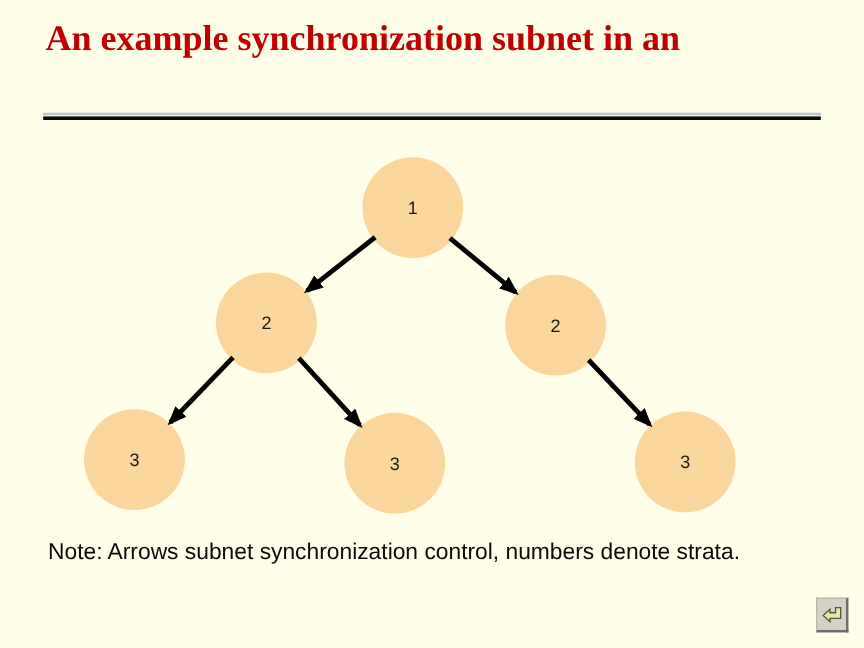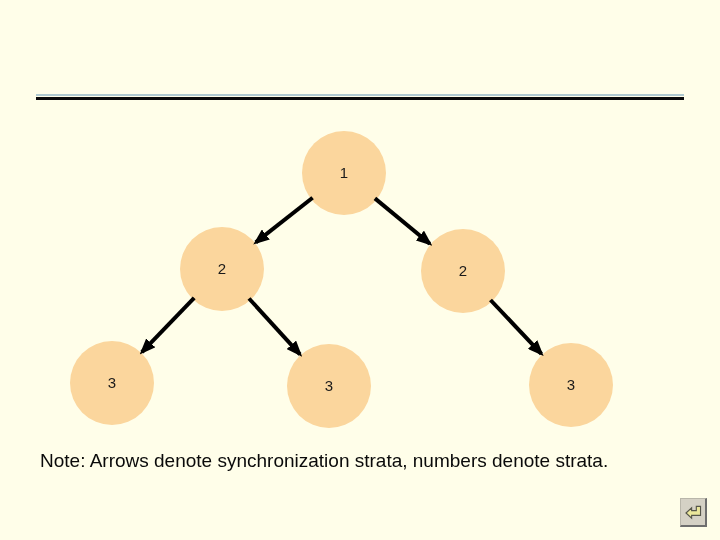--- a/index.html
+++ b/index.html
@@ -50,20 +50,21 @@
   }
   .return-btn svg{display:block;}
   .return-icon-path{fill:var(--icon-fill); stroke:var(--icon-stroke); stroke-width:1.2;}
 </style>
 </head>
 <body>
 
 <div class="slide">
 
   <h1 class="slide-title">
+    <span>An example synchronization subnet in an</span>
   </h1>
 
   <div class="title-rule">
     <div class="rule-top"></div>
     <div class="rule-gap"></div>
     <div class="rule-bottom"></div>
   </div>
 
   <svg id="diagram" class="diagram-svg" width="720" height="540" viewBox="0 0 720 540">
       <defs>
@@ -83,21 +84,21 @@
       <line x1="249.0" y1="298.5" x2="300.0" y2="354.3" class="edge" marker-end="url(#arrowhead)"></line>
       <line x1="490.5" y1="300.0" x2="541.4" y2="353.8" class="edge" marker-end="url(#arrowhead)"></line>
       <text x="344" y="173" dy="0.35em" class="node-label">1</text>
       <text x="222" y="269" dy="0.35em" class="node-label">2</text>
       <text x="463" y="271" dy="0.35em" class="node-label">2</text>
       <text x="112" y="383" dy="0.35em" class="node-label">3</text>
       <text x="329" y="386" dy="0.35em" class="node-label">3</text>
       <text x="571" y="385" dy="0.35em" class="node-label">3</text>
     </svg>
 
-  <div class="slide-note">Note: Arrows denote synchronization strata, numbers denote strata.</div>
+  <div class="slide-note">Note: Arrows subnet synchronization control, numbers denote strata.</div>
 
   <button class="return-btn">
     <svg width="19" height="15" viewBox="0 0 20 16">
       <path class="return-icon-path" d="M2,8.5 L8,3 L8,6 L13,6 L13,1.5 L17.5,1.5 L17.5,11 L8,11 L8,14 Z"></path>
     </svg>
   </button>
 
 </div>
 
 </body></html>

